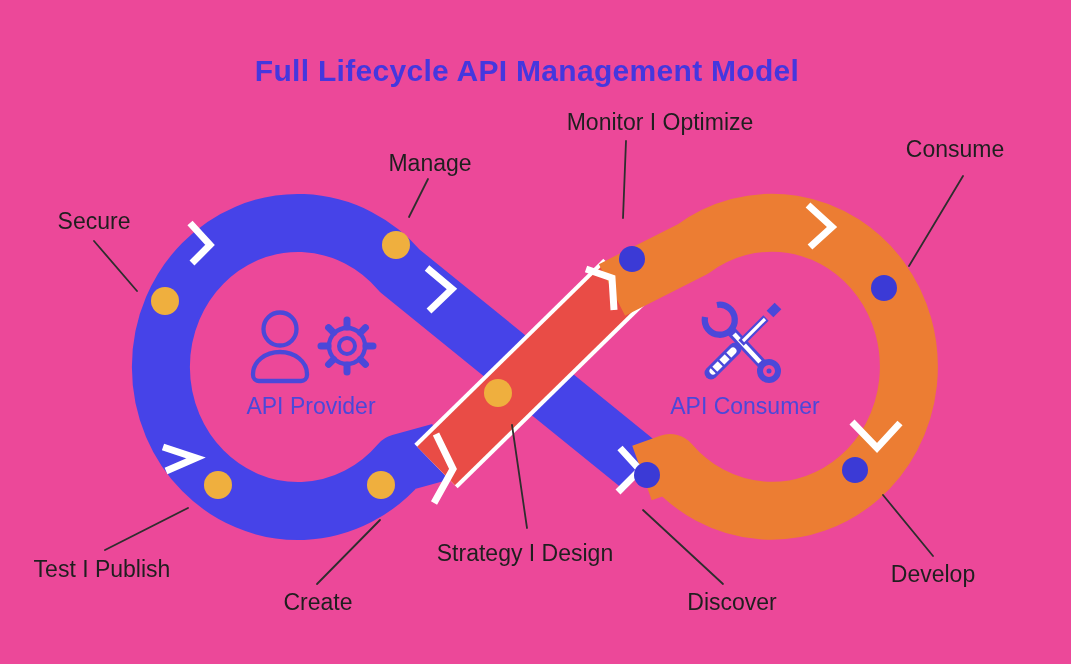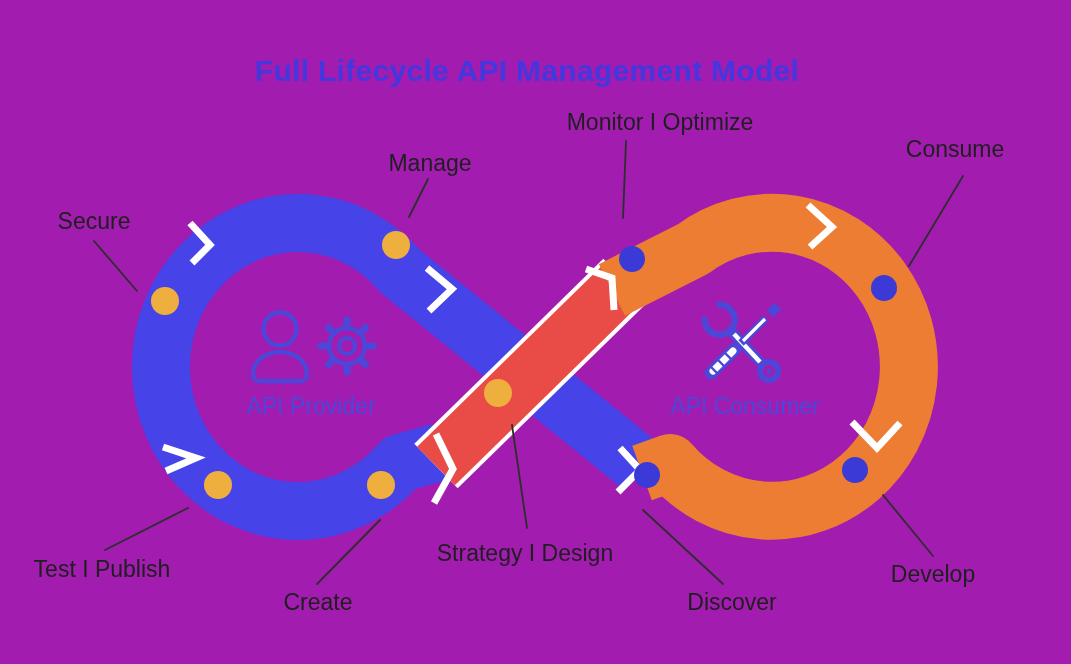--- a/index.html
+++ b/index.html
@@ -1,16 +1,16 @@
 <!DOCTYPE html>
 <html><head>
 <meta charset="utf-8">
 <style>
   html,body{margin:0;padding:0;background:#ffffff;}
-  .canvas{position:relative;width:1071px;height:664px;background:#a21caf;overflow:hidden;
+  .canvas{position:relative;width:1071px;height:664px;background:#ec4899;overflow:hidden;
           font-family:"Liberation Sans", sans-serif;}
   svg text{font-family:"Liberation Sans", sans-serif;}
   .band{fill:none;stroke-width:58;stroke-linejoin:round;}
   .gap{fill:none;stroke:#ffffff;stroke-width:7;stroke-linejoin:miter;}
   .leader{stroke-width:1.8;stroke-linecap:round;}
   .stage{fill:#1f1f1f;font-size:23px;}
   .title{font-size:30px;font-weight:700;letter-spacing:.3px;}
   .inner-label{font-size:23px;font-weight:500;}
   .ic{stroke:#4B48D9;fill:none;}
   .icw{stroke:#ffffff;fill:none;}

